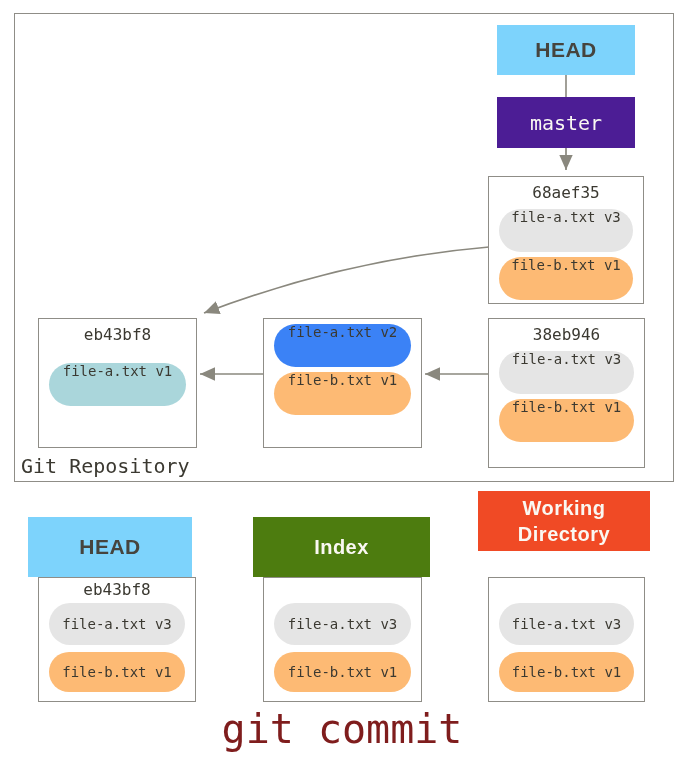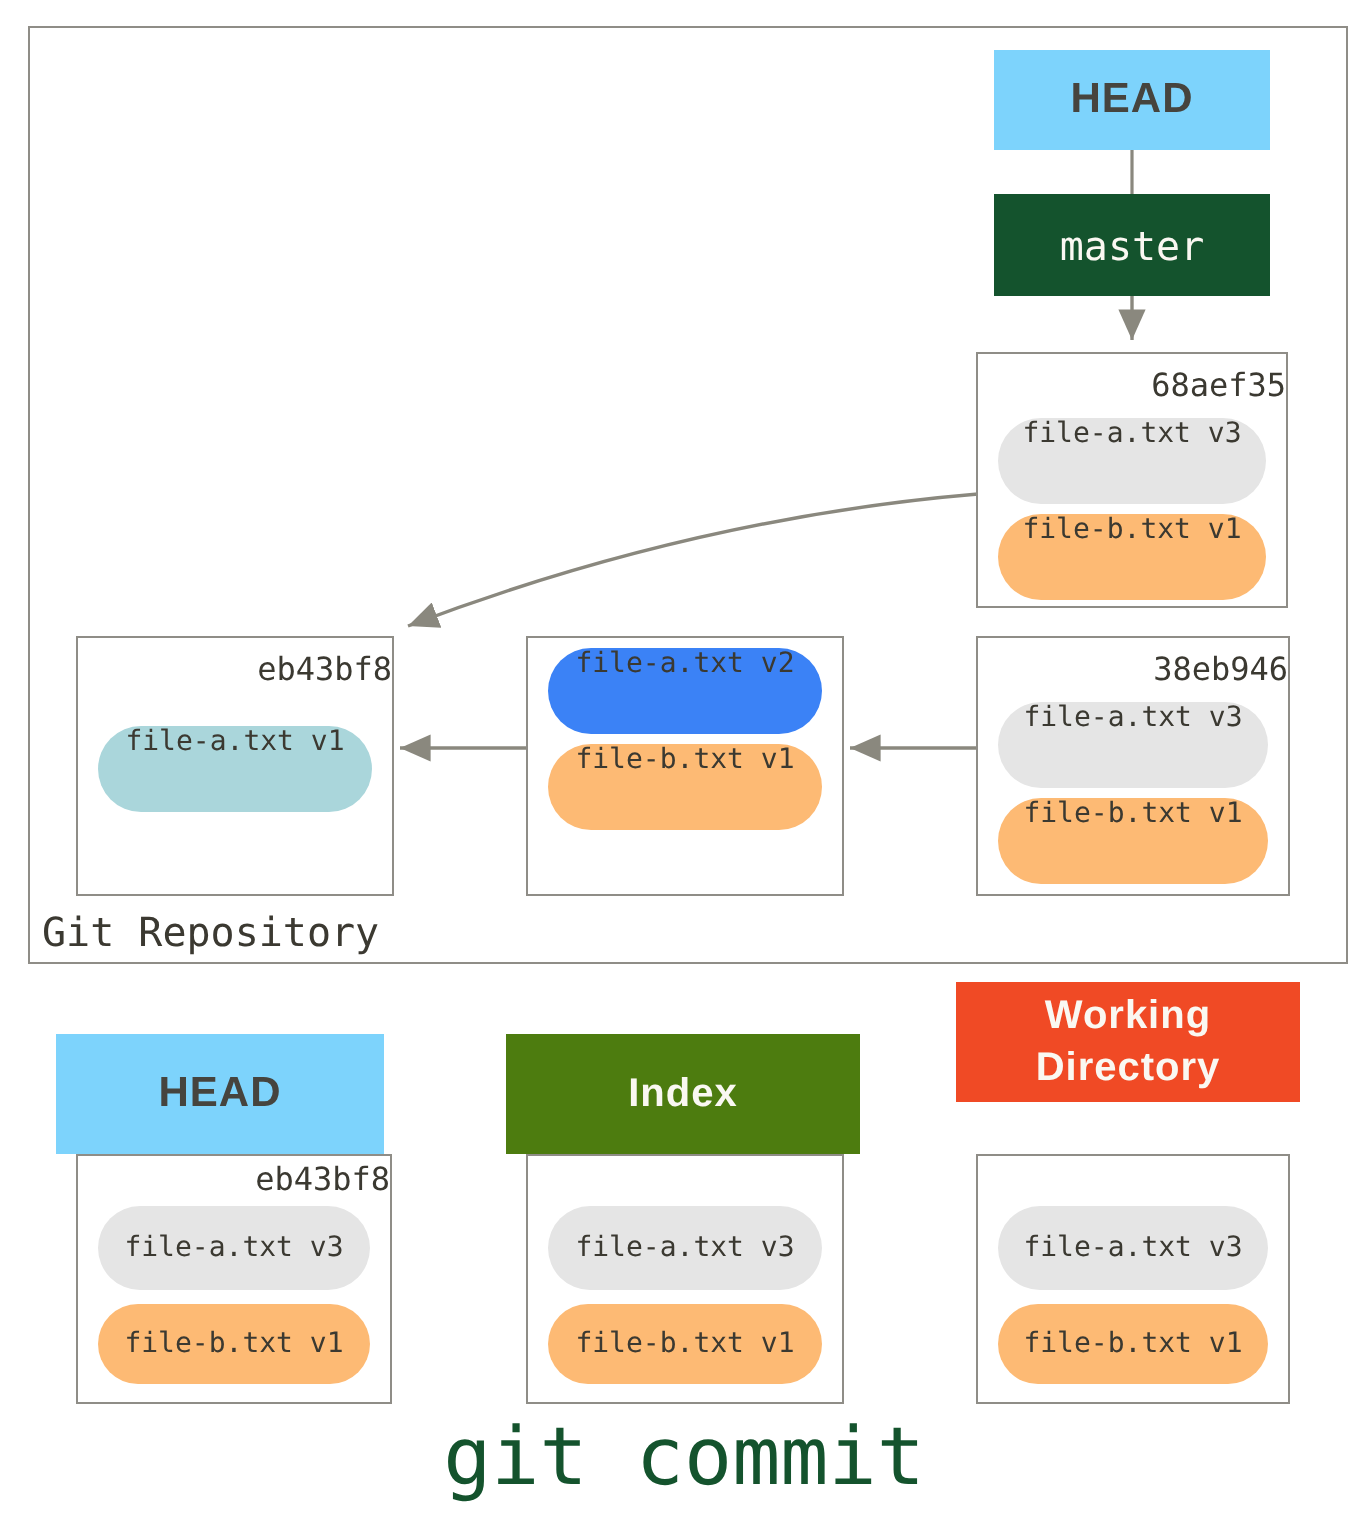--- a/index.html
+++ b/index.html
@@ -2,33 +2,33 @@
 <html><head>
 <meta charset="utf-8">
 <style>
   html,body{margin:0;padding:0;background:#ffffff;}
   body{width:684px;height:760px;position:relative;font-family:"DejaVu Sans Mono",monospace;}
   .stage{position:absolute;inset:0;width:684px;height:760px;overflow:hidden;}
   .abs{position:absolute;box-sizing:border-box;}
   .outer{border:1.6px solid #8F8D87;background:transparent;}
   .outer-label{font:400 20px "DejaVu Sans Mono",monospace;color:#3B3931;}
   .box{border:1.5px solid #8F8D87;background:#ffffff;}
-  .hash{font:400 16px "DejaVu Sans Mono",monospace;color:#3B3931;text-align:right;margin-top:5px;height:22px;line-height:22px;}
+  .hash{font:400 16px "DejaVu Sans Mono",monospace;color:#3B3931;text-align:center;margin-top:5px;height:22px;line-height:22px;}
   .pill{margin:5px 10px 0 10px;height:43px;line-height:43px;border-radius:22px;text-align:center;
         font:400 14px "DejaVu Sans Mono",monospace;color:#3B3931;}
   .pill.tan{background:#e5e5e5;}
   .pill.beige{background:#fdba74;}
   .pill.blue{background:#AAD6DB;margin-top:17px;}
   .pill.pink{background:#3b82f6;}
   .hdr{display:flex;align-items:center;justify-content:center;text-align:center;}
   .hdr.plain{background:#7dd3fc;color:#46443E;font:700 21px "Liberation Sans",sans-serif;letter-spacing:0.5px;}
-  .hdr.gold{background:#14532d;color:#FAF8F2;font:400 20px "DejaVu Sans Mono",monospace;}
+  .hdr.gold{background:#4c1d95;color:#FAF8F2;font:400 20px "DejaVu Sans Mono",monospace;}
   .hdr.teal{background:#4d7c0f;color:#FAF8F2;font:700 20px "Liberation Sans",sans-serif;letter-spacing:0.5px;}
   .hdr.red{background:#F04A25;color:#FAF8F2;font:700 20px "Liberation Sans",sans-serif;letter-spacing:0.5px;line-height:26px;}
-  .caption{width:684px;text-align:center;font:400 40px "DejaVu Sans Mono",monospace;color:#14532d;}
+  .caption{width:684px;text-align:center;font:400 40px "DejaVu Sans Mono",monospace;color:#7f1d1d;}
   svg.arrows{position:absolute;left:0;top:0;width:684px;height:760px;pointer-events:none;}
 </style>
 </head>
 <body>
 
 <div class="stage">
 
   <div class="abs outer" style="left:14px;top:13px;width:660px;height:469px;"></div>
   <div class="abs outer-label" style="left:21px;top:454px;">Git Repository</div>
 
@@ -61,21 +61,21 @@
   <div class="abs box" style="left:38px;top:318px;width:159px;height:130px;">
     <div class="hash">eb43bf8</div>
     <div class="pill blue">file-a.txt v1</div>
   </div>
 
   <div class="abs box" style="left:263px;top:318px;width:159px;height:130px;">
     <div class="pill pink">file-a.txt v2</div>
     <div class="pill beige">file-b.txt v1</div>
   </div>
 
-  <div class="abs box" style="left:488px;top:318px;width:157px;height:130px;">
+  <div class="abs box" style="left:488px;top:318px;width:157px;height:150px;">
     <div class="hash">38eb946</div>
     <div class="pill tan">file-a.txt v3</div>
     <div class="pill beige">file-b.txt v1</div>
   </div>
 
   <div class="abs hdr plain" style="left:28px;top:517px;width:164px;height:60px;">
     <span>HEAD</span>
   </div>
   <div class="abs box" style="left:38px;top:577px;width:158px;height:125px;">
     <div class="hash" style="margin-top:2px;height:20px;line-height:20px;">eb43bf8</div>

